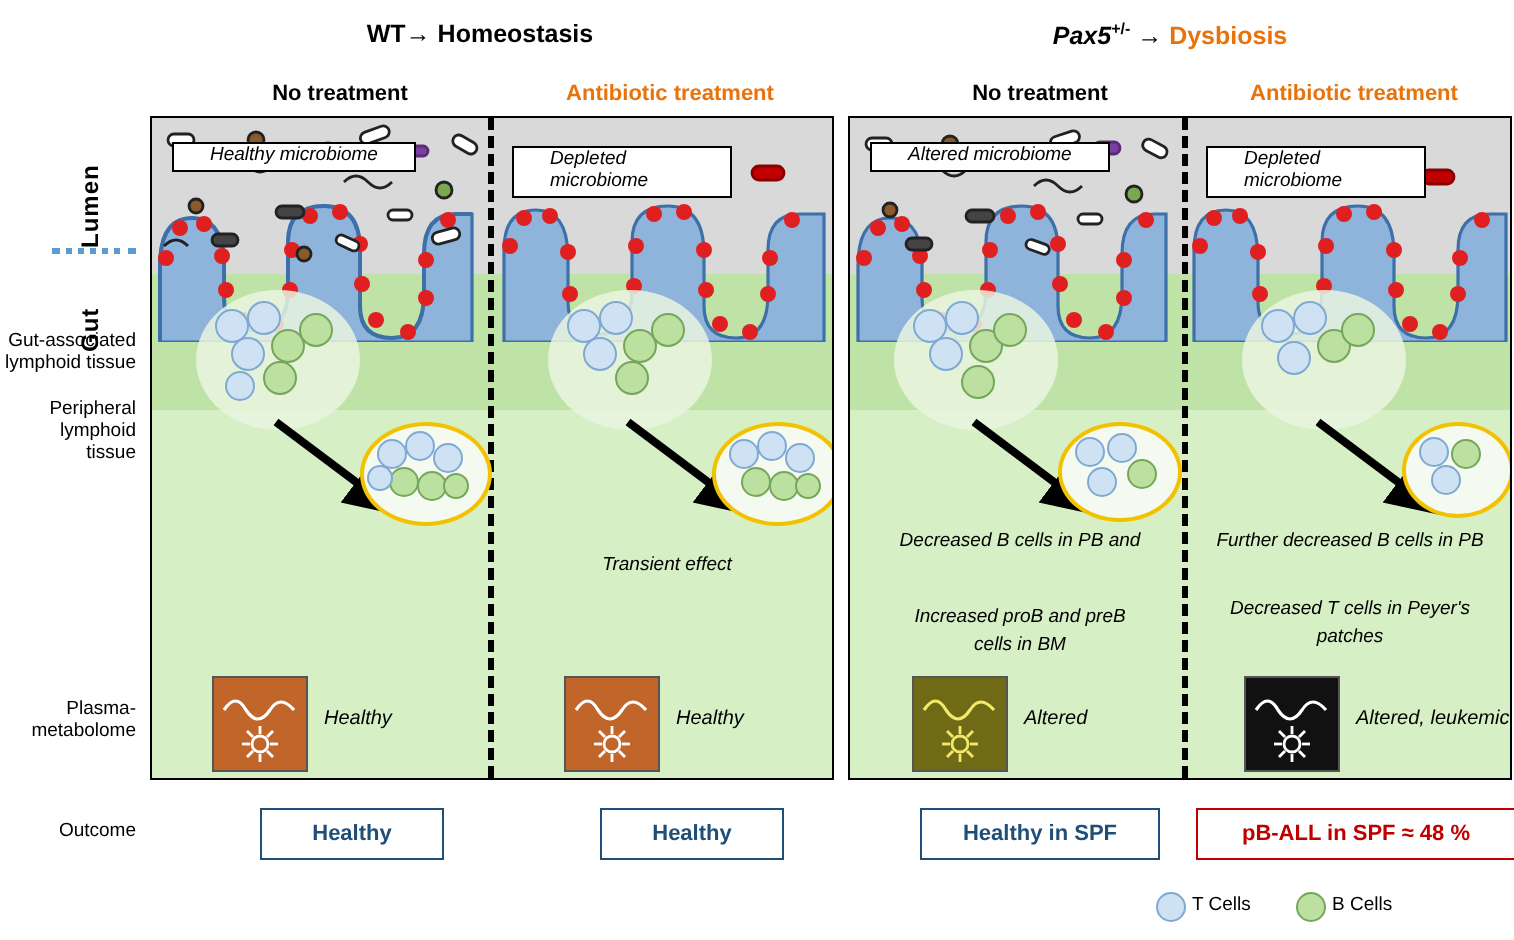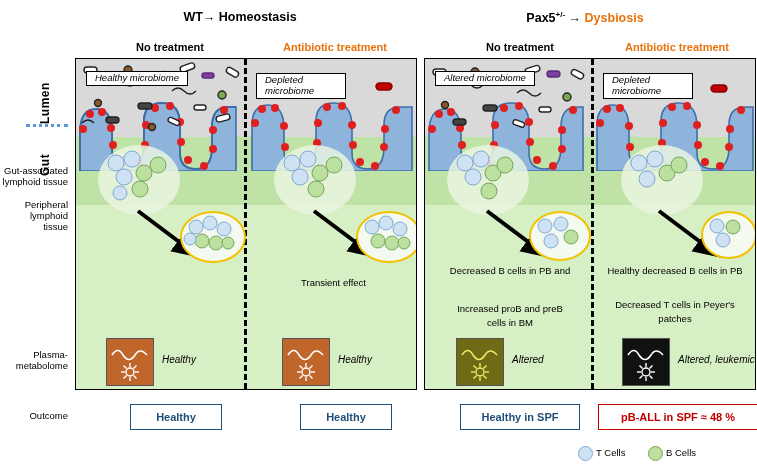--- a/index.html
+++ b/index.html
@@ -4,21 +4,21 @@
 <style>
   html,body{margin:0;padding:0;}
   body{
     width:757px;height:470px;
     background:#ffffff;
     font-family:"Liberation Sans", sans-serif;
     position:relative;
     overflow:hidden;
   }
   .fig{position:absolute;inset:0;}
-  .ital{}
+  .ital{font-style:italic;}
 
   
   .grp-title{
     position:absolute;font-size:12.5px;font-weight:bold;color:#000;
     text-align:center;white-space:nowrap;
   }
   .grp-title .orange{color:#E8730C;}
   .col-title{
     position:absolute;font-size:11px;font-weight:bold;color:#000;
     text-align:center;white-space:nowrap;
@@ -48,35 +48,35 @@
   .gut-green-2{position:absolute;left:0;right:0;top:146px;bottom:0;background:#D7EFC4;}
   .panel-inner-divider{
     position:absolute;top:0;bottom:0;width:0;border-left:3px dashed #000;
   }
 
   
   .villi{position:absolute;left:0;right:0;top:30px;height:66px;}
 
   .microbe-label{
     position:absolute;font-size:9.5px;font-style:italic;color:#000;
-    background:#fff;border:1px solid #000;padding:1px 8px;line-height:1.15;
+    background:#fff;border:1px solid #000;padding:1px 18px;line-height:1.15;
     white-space:nowrap;
   }
   .microbe-label.two{white-space:normal;width:72px;}
   .halo{
     position:absolute;border-radius:50%;background:#EAF4E0;opacity:.85;
   }
   .ring{
     position:absolute;border:2px solid #F2C200;border-radius:50%;
     background:#F4FAEF;
   }
 
   
   .note{
-    position:absolute;font-size:9.5px;color:#000;
+    position:absolute;font-size:9.5px;font-style:italic;color:#000;
     text-align:center;line-height:1.25;
   }
 
   
   .metab{
     position:absolute;width:46px;height:46px;border:1px solid #555;
   }
   .metab.brown{background:#C0662B;}
   .metab.olive{background:#6F6A16;}
   .metab.black{background:#111111;}
@@ -417,21 +417,21 @@
     <svg style="position:absolute;left:278px;top:154px;width:48px;height:40px;" viewBox="0 0 48 40">
       <circle cx="14" cy="13" r="7" fill="#CFE2F3" stroke="#7FA9D4"></circle>
       <circle cx="30" cy="14" r="7" fill="#BBE0A0" stroke="#76A65B"></circle>
       <circle cx="20" cy="27" r="7" fill="#CFE2F3" stroke="#7FA9D4"></circle>
     </svg>
 
     <div class="note" style="left:6px;top:206px;width:158px;">Decreased B cells in PB and</div>
     <div class="note" style="left:6px;top:244px;width:158px;">Increased proB and preB</div>
     <div class="note" style="left:6px;top:258px;width:158px;">cells in BM</div>
 
-    <div class="note" style="left:170px;top:206px;width:160px;">Healthy decreased B cells in PB</div>
+    <div class="note" style="left:170px;top:206px;width:160px;">Further decreased B cells in PB</div>
     <div class="note" style="left:170px;top:254px;width:160px;">patches</div>
     <div class="note" style="left:170px;top:240px;width:160px;">Decreased T cells in Peyer's</div>
   </div>
 
   <div class="metab brown" style="left:106px;top:338px;">
     <svg viewBox="0 0 46 46" style="width:100%;height:100%;">
       <path d="M5,16 q6,-9 11,0 q6,9 12,0 q5,-8 12,0" fill="none" stroke="#fff" stroke-width="1.6"></path>
       <circle cx="23" cy="33" r="4" fill="none" stroke="#fff" stroke-width="1.4"></circle>
       <g stroke="#fff" stroke-width="1.4">
         <line x1="23" y1="24" x2="23" y2="28"></line>

